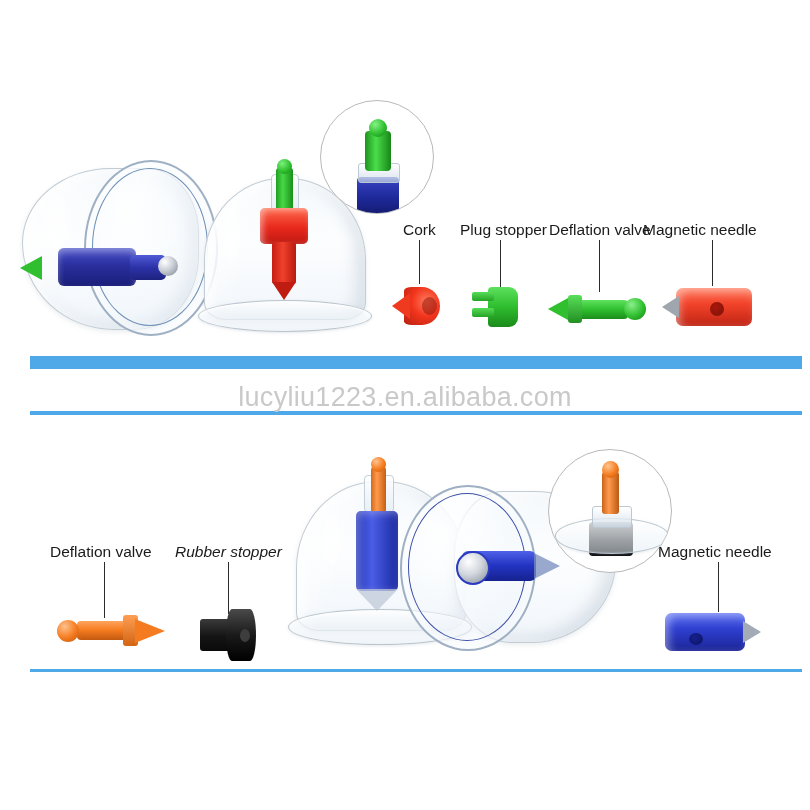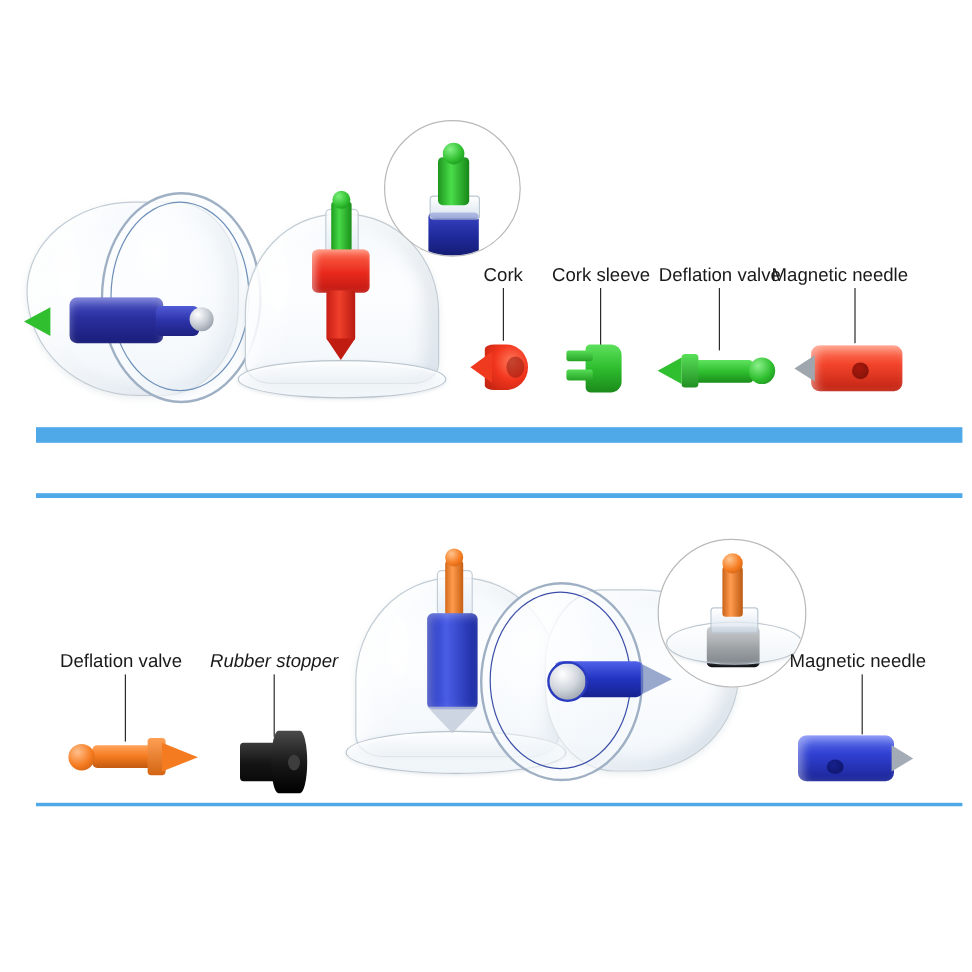--- a/index.html
+++ b/index.html
@@ -206,21 +206,21 @@
     <div class="part" style="left:392px; top:285px; width:50px; height:42px;">
       <div style="position:absolute; left:12px; top:2px; width:36px; height:38px; border-radius:8px 50% 50% 8px / 10% 50% 50% 10%;
                   background:radial-gradient(ellipse at 62% 38%, #ff7a5c 0%, #f2351d 45%, #b7200f 100%);"></div>
       <div class="cone" style="left:0px; top:8px;
                   border-top:13px solid transparent; border-bottom:13px solid transparent;
                   border-right:18px solid #ef3a1f;"></div>
       <div style="position:absolute; left:30px; top:12px; width:15px; height:18px; border-radius:50%;
                   background:rgba(150,25,12,.55);"></div>
     </div>
 
-    <div class="callout-label" style="left:460px; top:221px;">Cork sleeve</div>
+    <div class="callout-label" style="left:460px; top:221px;">Plug stopper</div>
     <div class="leader-line" style="left:500px; top:240px; height:48px;"></div>
     <div class="part" style="left:472px; top:287px; width:52px; height:40px;">
       <div style="position:absolute; left:16px; top:0px; width:30px; height:40px; border-radius:4px 9px 9px 4px;
                   background:linear-gradient(180deg,#5ee05e 0%,#2fbf2f 48%,#1b8a1b 100%);"></div>
       <div style="position:absolute; left:0px; top:5px; width:22px; height:9px; border-radius:2px;
                   background:linear-gradient(180deg,#57dd57,#26a326);"></div>
       <div style="position:absolute; left:0px; top:21px; width:22px; height:9px; border-radius:2px;
                   background:linear-gradient(180deg,#57dd57,#26a326);"></div>
     </div>
 
@@ -247,20 +247,21 @@
       <div class="cone" style="left:0px; top:10px;
                   border-top:11px solid transparent; border-bottom:11px solid transparent;
                   border-right:17px solid #9fa6ad;"></div>
       <div class="ball" style="left:48px; top:16px; width:14px; height:14px;
                   background:radial-gradient(circle at 40% 35%,#a8180c 0%,#7d1208 100%);"></div>
     </div>
   </div>
 
   <div class="divider-bar" id="divider-top"></div>
   <div class="divider-bar" id="divider-thin"></div>
+  <div id="watermark">lucyliu1223.en.alibaba.com</div>
 
   <div class="panel" id="panel-bottom">
 
     <div class="callout-label" style="left:50px; top:118px;">Deflation valve</div>
     <div class="leader-line" style="left:104px; top:137px; height:56px;"></div>
     <div class="part" style="left:57px; top:188px; width:116px; height:36px;">
       <div class="cyl" style="left:20px; top:8px; width:58px; height:19px;
                   background:linear-gradient(180deg,#ffa45c 0%,#f57b20 48%,#c25a10 100%);"></div>
       <div class="ball" style="left:0px; top:7px; width:22px; height:22px;
                   background:radial-gradient(circle at 35% 30%,#ffc08c 0%,#f57b20 55%,#bc560f 100%);"></div>

